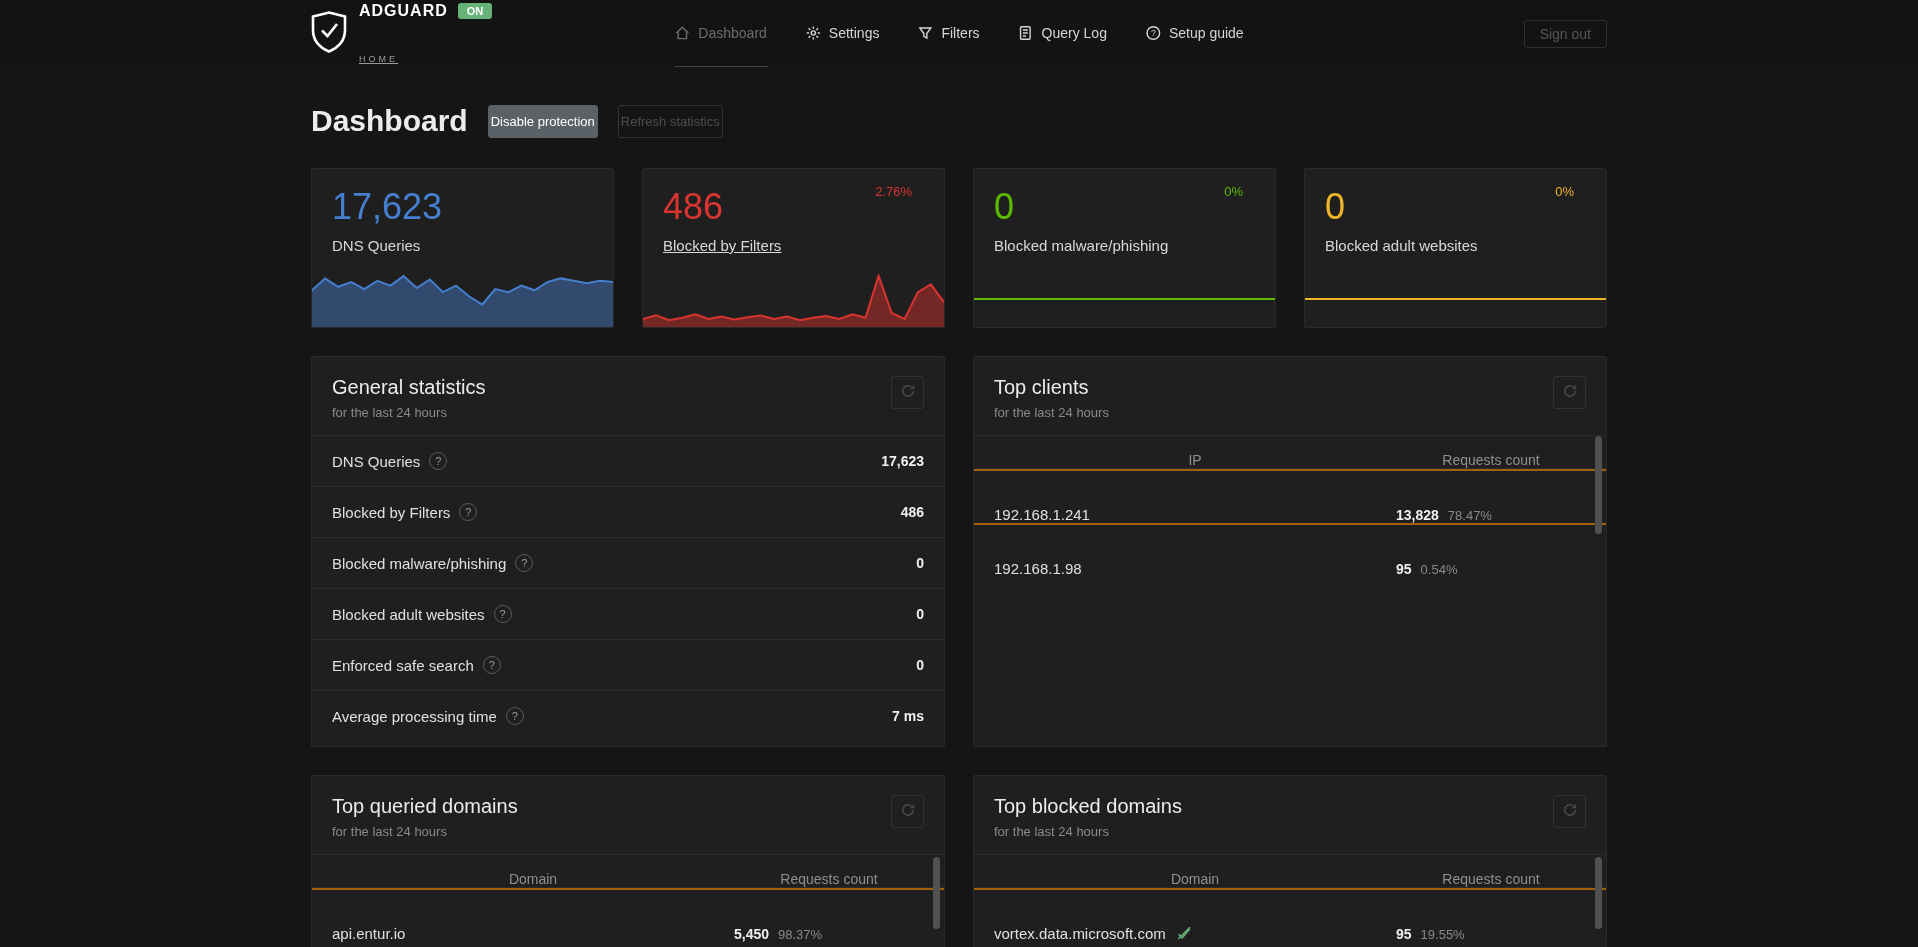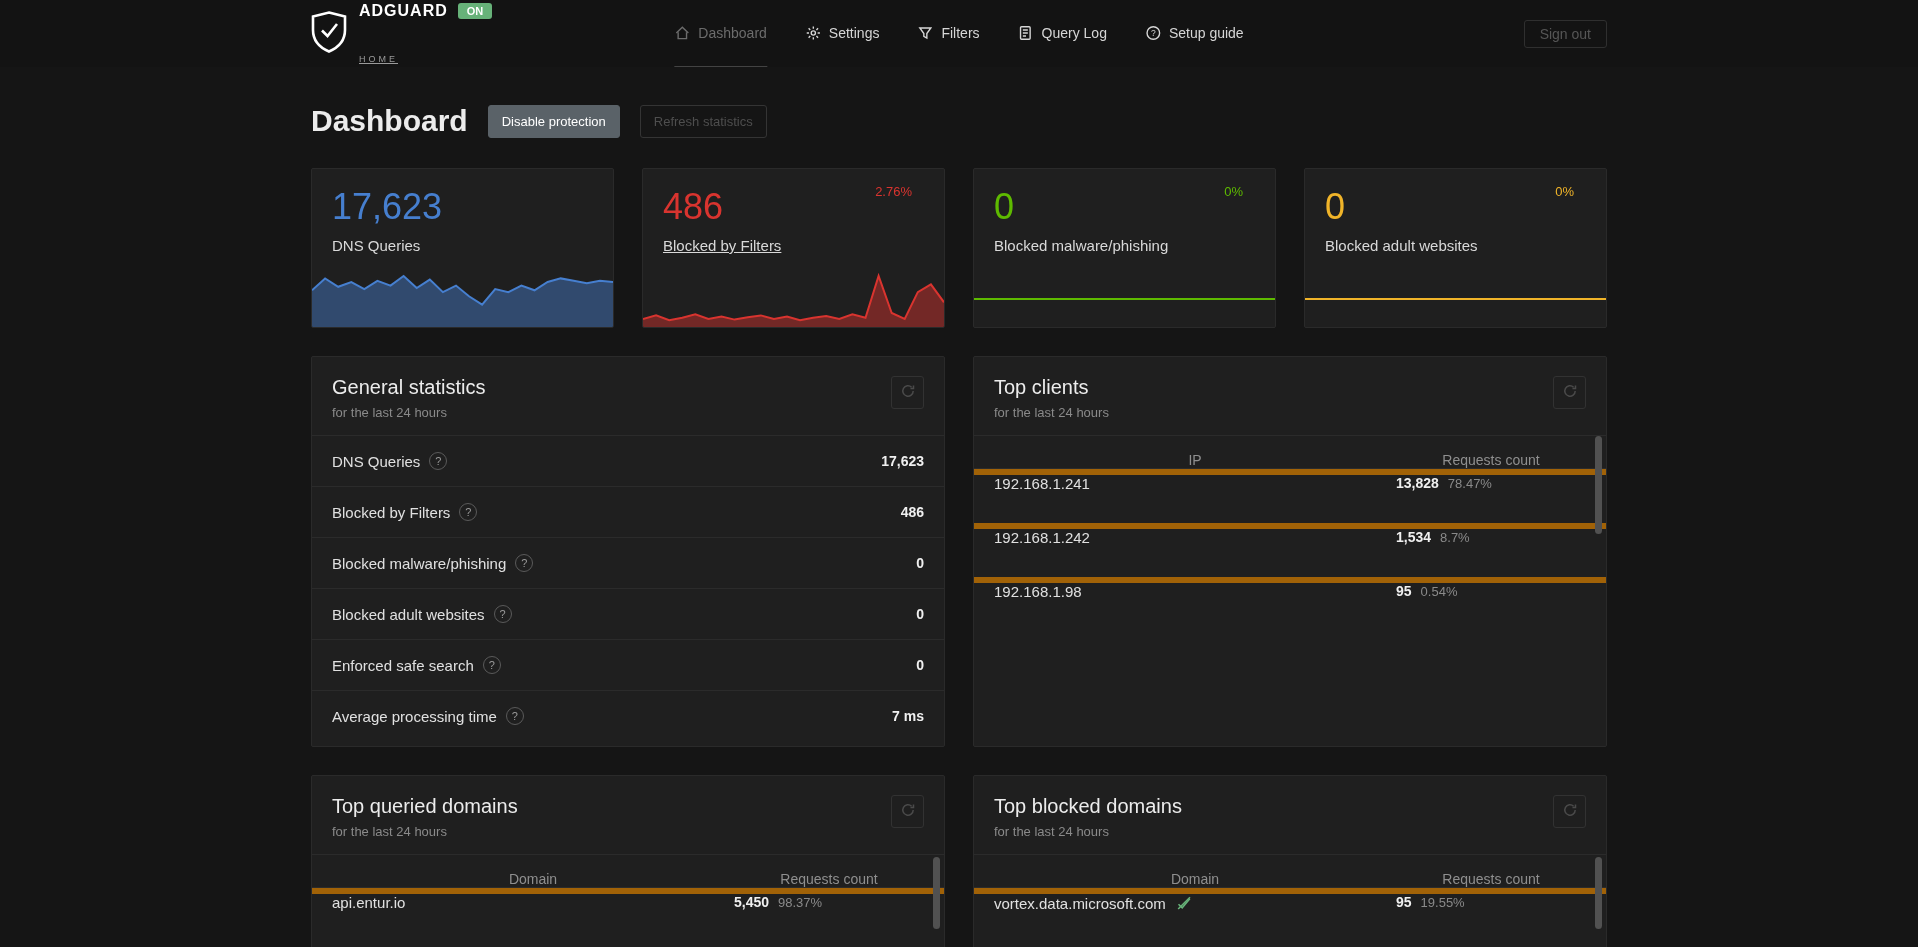--- a/index.html
+++ b/index.html
@@ -21,21 +21,21 @@
   .badge-on { background:#67b279; color:#fff; font-size:11px; font-weight:700; padding:2px 9px; border-radius:3px; }
   .nav { position:absolute; left:50%; transform:translateX(-50%); height:100%; display:flex; gap:38px; }
   .nav-item { display:flex; align-items:center; gap:8px; color:#d6d6d6; font-size:14px; cursor:pointer; height:100%; border-bottom:1px solid transparent; }
   .nav-item.active { color:#6c6c6c; border-bottom:1px solid #434343; }
   .nav-item svg { display:block; }
   .signout-btn { background:transparent; border:1px solid #2f2f2f; color:#565656; font-size:14px; padding:5px 15px; border-radius:3px; cursor:pointer; font-family:inherit; }
 
   
   .title-row { display:flex; align-items:center; gap:20px; padding-top:37px; }
   .page-title { font-size:30px; font-weight:600; color:#ececec; }
-  .btn { font-family:inherit; font-size:13px; padding:8px 13px; border-radius:3px; cursor:pointer; }
+  .btn { font-family:inherit; font-size:13px; padding:8px 2px; border-radius:3px; cursor:pointer; }
   .btn-disable { background:#5a6268; border:1px solid #5a6268; color:#fff; }
   .btn-refresh-stats { background:transparent; border:1px solid #343434; color:#4e4e4e; }
 
   
   .stat-grid { display:grid; grid-template-columns:repeat(4,1fr); gap:28px; margin-top:30px; }
   .stat-card { position:relative; height:160px; background:#1f1f1f; border:1px solid #2a2a2a; border-radius:2px; overflow:hidden; }
   .stat-value { margin:20px 0 0 20px; font-size:36px; line-height:1; }
   .stat-label { margin:12px 0 0 20px; font-size:15px; color:#d9d9d9; }
   .stat-label.link { text-decoration:underline; cursor:pointer; display:inline-block; }
   .stat-percent { position:absolute; top:15px; right:32px; font-size:13px; }
@@ -54,21 +54,21 @@
   
   .gs-row { height:51px; display:flex; align-items:center; justify-content:space-between; padding:0 20px; border-top:1px solid #2b2b2b; }
   .gs-label { font-size:15px; color:#e0e0e0; display:flex; align-items:center; gap:9px; }
   .gs-value { font-size:14px; font-weight:700; color:#f0f0f0; }
   .help-circle { width:18px; height:18px; border:1px solid #5a5a5a; border-radius:50%; color:#9a9a9a; font-size:11px; display:inline-flex; align-items:center; justify-content:center; cursor:pointer; }
 
   
   .tbl-head { display:flex; align-items:flex-end; height:34px; border-top:1px solid #2b2b2b; border-bottom:1px solid #2b2b2b; color:#8f8f8f; font-size:14px; padding:0 20px; }
   .tbl-head .c-left { flex:1; text-align:center; }
   .tbl-head .c-right { width:190px; text-align:center; }
-  .tbl-row { display:flex; align-items:flex-start; padding:0 20px; height:54px; border-top:6px solid #a16207; }
+  .tbl-row { display:flex; align-items:flex-end; padding:0 20px; height:54px; border-top:2px solid #a16207; }
   .tbl-row:first-of-type { border-top:none; }
   .cell-key { flex:1; font-size:15px; color:#e0e0e0; display:flex; align-items:center; gap:9px; cursor:pointer; }
   .cell-count { width:190px; }
   .count-line { display:flex; align-items:baseline; gap:9px; }
   .count-num { font-size:14px; font-weight:700; color:#f0f0f0; }
   .count-pct { font-size:13px; color:#8a8a8a; }
   .bar-track { margin-top:6px; height:5px; background:#ededed; border-radius:3px; overflow:hidden; }
   .bar-fill { height:100%; border-radius:3px; }
 
   .scroll-thumb { position:absolute; right:4px; width:7px; border-radius:4px; background:#515151; cursor:pointer; }
@@ -284,30 +284,20 @@
         <span class="cell-key">192.168.1.241</span>
         <span class="cell-count">
           <span class="count-line">
               <span class="count-num">13,828</span>
               <span class="count-pct">78.47%</span>
             </span>
           <span class="bar-track"><span class="bar-fill" style="width: 78.47%; background: rgb(94, 186, 0); display: block;"></span></span>
         </span>
       </div>
       <div class="tbl-row">
-        <span class="cell-key">192.168.1.242</span>
-        <span class="cell-count">
-          <span class="count-line">
-              <span class="count-num">1,534</span>
-              <span class="count-pct">8.7%</span>
-            </span>
-          <span class="bar-track"><span class="bar-fill" style="width: 8.7%; background: rgb(217, 52, 47); display: block;"></span></span>
-        </span>
-      </div>
-      <div class="tbl-row">
         <span class="cell-key">192.168.1.98</span>
         <span class="cell-count">
           <span class="count-line">
               <span class="count-num">95</span>
               <span class="count-pct">0.54%</span>
             </span>
           <span class="bar-track"><span class="bar-fill" style="width: 2.5%; background: rgb(217, 52, 47); display: block;"></span></span>
         </span>
       </div>
 

